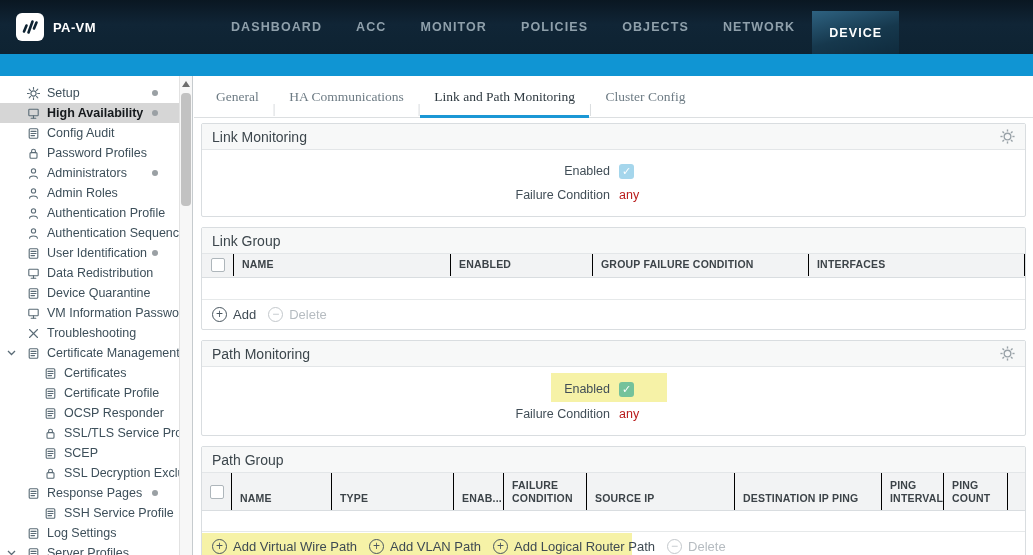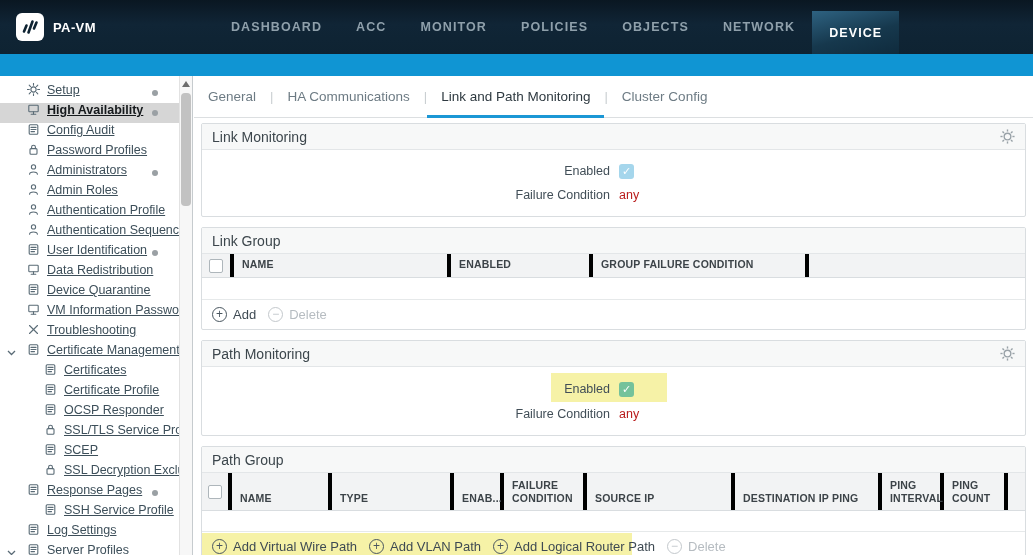--- a/index.html
+++ b/index.html
@@ -31,22 +31,22 @@
   }
   
   .bluebar{ position:absolute; left:0; top:54px; width:1033px; height:22px; background:#1095d3; }
   
   .sidebar{
     position:absolute; left:0; top:76px; width:193px; height:479px;
     background:#fff; border-right:1px solid #c6cbce;
   }
   .side-list{ padding-top:7px; width:180px; overflow:hidden; }
   .side-item{
-    position:relative; height:20px; display:flex; 
-    padding-left:27px; font-size:12.5px; color:#3d4f5a; cursor:pointer; white-space:nowrap; overflow:hidden;text-decoration:underline;
+    position:relative; height:20px; display:flex; align-items:center;
+    padding-left:27px; font-size:12.5px; color:#3d4f5a; cursor:pointer; white-space:nowrap; overflow:hidden;
   }
   .side-item.child{ padding-left:44px; }
   .side-item.selected{ background:#d6d6d6; color:#15191c; font-weight:bold; }
   .side-item .icn{ display:inline-flex; margin-right:7px; flex:none; }
   .side-item .chev{ position:absolute; left:7px; top:7px; display:inline-flex; }
   .side-item .dot{
     position:absolute; right:22px; top:7px; width:6px; height:6px; border-radius:50%; background:#9aa0a4;
   }
   .side-scroll{
     position:absolute; right:0; top:0; width:13px; height:479px;
@@ -57,21 +57,21 @@
     content:""; width:0; height:0; border-left:4px solid transparent; border-right:4px solid transparent;
     border-bottom:6px solid #6d6d6d;
   }
   .scroll-thumb{ position:absolute; top:17px; left:1px; width:10px; height:113px; background:#c2c2c2; border-radius:4px; cursor:pointer; }
   .splitter-arrow{
     position:absolute; left:194px; top:532px; width:0; height:0; cursor:pointer;
     border-top:5px solid transparent; border-bottom:5px solid transparent; border-right:6px solid #5a6b76;
   }
   
   .main{ position:absolute; left:194px; top:76px; width:839px; height:479px; background:#fff; }
-  .tabbar{ height:42px; display:flex; align-items:center; border-bottom:1px solid #dcdfe1; }
+  .tabbar{ height:42px; display:flex; align-items:flex-end; padding-left:8px; border-bottom:1px solid #dcdfe1;font-family:Liberation Serif, serif; }
   .tab{
     position:relative; height:100%; display:flex; align-items:center; padding:0 14px;
     font-size:13.5px; color:#6d7b84; cursor:pointer;
   }
   .tab.active{ color:#2e3940; }
   .tab.active::after{ content:""; position:absolute; left:0; right:0; bottom:-1px; height:3px; background:#1b97d5; }
   .tab-sep{ color:#c9ced1; font-size:13px; }
   .content{ padding:5px 7px 0 7px; }
   .panel{ border:1px solid #d9dde0; border-radius:2px; margin-bottom:10px; background:#fff; }
   .panel-head{
@@ -85,21 +85,21 @@
   .kv .k{ width:408px; text-align:right; font-size:12.5px; color:#414e57; flex:none; z-index:1; }
   .kv .v{ margin-left:9px; font-size:12.5px; color:#b91c1c; z-index:1; display:inline-flex; align-items:center; }
   .cb{ width:15px; height:15px; border-radius:3px; display:inline-flex; align-items:center; justify-content:center; cursor:pointer; }
   .cb.blue{ background:#a5d6ec; }
   .cb.green{ background:#74c29b; }
   .cb.checked::after{ content:"\2713"; color:#fff; font-size:11px; font-weight:bold; line-height:1; }
   .hl-box{ position:absolute; left:349px; top:-2px; width:116px; height:29px; background:#f6f2a7; z-index:0; }
   
   .thead{ display:grid; background:#f2f3f4; border-bottom:1px solid #d9dde0; }
   .thead .cell{
-    border-right:4px solid #000000; padding:4px 4px 5px 8px;
+    border-right:1px solid #000000; padding:4px 4px 5px 8px;
     font-size:10.5px; font-weight:bold; color:#3c4348; letter-spacing:.2px;
     display:flex; align-items:flex-end; line-height:1.25;
   }
   .thead .cell.cbcell{ justify-content:center; align-items:center; padding:0; }
   .thead .cell.last{ border-right:none; }
   .thead.h24 .cell{ align-items:center; }
   .lg-grid{ grid-template-columns:32px 217px 142px 216px 1fr; }
   .pg-grid{ grid-template-columns:30px 100px 122px 50px 83px 148px 147px 62px 64px 1fr; }
   .thead.h24{ height:24px; } .thead.h38{ height:38px; }
   .cb-plain{ width:14px; height:14px; border:1px solid #aeb6bb; border-radius:2px; background:#fff; cursor:pointer; }
@@ -516,20 +516,21 @@
       <div class="panel-head">
         <span>Link Group</span>
       </div>
       <div class="thead lg-grid h24" id="lg-head">
           <div class="cell cbcell">
             <span class="cb-plain"></span>
           </div>
           <div class="cell">NAME</div>
           <div class="cell">ENABLED</div>
           <div class="cell">GROUP FAILURE CONDITION</div>
+          <div class="cell">INTERFACES</div>
           <div class="cell last"></div>
         </div>
       <div class="empty-row"></div>
       <div class="tfoot">
         <span class="btn">
             <span class="circ">+</span>
             <span>Add</span>
           </span>
         <span class="btn disabled">
             <span class="circ">−</span>

